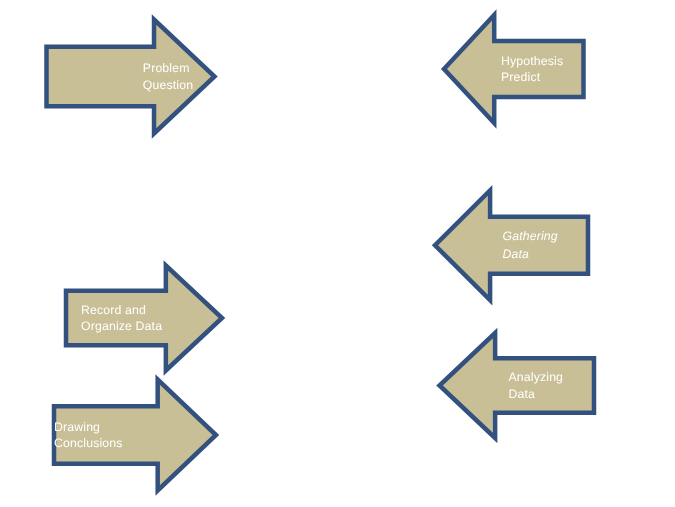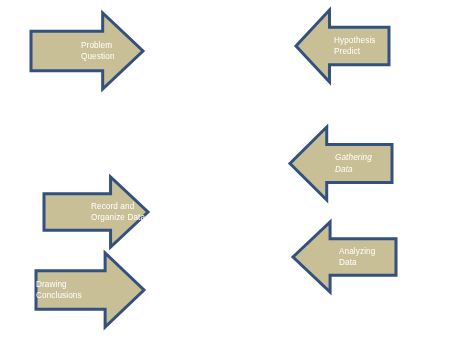--- a/index.html
+++ b/index.html
@@ -53,42 +53,42 @@
 </style>
 </head>
 <body>
 
 <div id="canvas" style="background: rgb(255, 255, 255);">
 
 <div class="arrow" style="left: 31px; top: 13px; width: 112px; height: 76px;">
       <svg viewBox="0 0 100 100" preserveAspectRatio="none">
         <polygon points="0,24 64,24 64,0 100,50 64,100 64,76 0,76" fill="#c9bf96" stroke="#33517e" stroke-width="3" stroke-linejoin="miter" vector-effect="non-scaling-stroke"></polygon>
       </svg>
-      <div class="arrow-label align-right" style="left: 50px; width: 62px;"><span class="lbl">Problem
+      <div class="arrow-label align-right" style="left: 50px; width: 62px; align-items: center;"><span class="lbl">Problem
 Question</span></div>
     </div>
     <div class="arrow" style="left: 296px; top: 10px; width: 93px; height: 72px;">
       <svg viewBox="0 0 100 100" preserveAspectRatio="none">
         <polygon points="100,24 36,24 36,0 0,50 36,100 36,76 100,76" fill="#c9bf96" stroke="#33517e" stroke-width="3" stroke-linejoin="miter" vector-effect="non-scaling-stroke"></polygon>
       </svg>
       <div class="arrow-label align-right" style="left: 38px; width: 56px;"><span class="lbl">Hypothesis
 Predict</span></div>
     </div>
     <div class="arrow" style="left: 290px; top: 127px; width: 102px; height: 73px; font-style: italic;">
       <svg viewBox="0 0 100 100" preserveAspectRatio="none">
         <polygon points="100,24 36,24 36,0 0,50 36,100 36,76 100,76" fill="#c9bf96" stroke="#33517e" stroke-width="3" stroke-linejoin="miter" vector-effect="non-scaling-stroke"></polygon>
       </svg>
       <div class="arrow-label align-right" style="left: 45px; width: 56px;"><span class="lbl">Gathering
 Data</span></div>
     </div>
     <div class="arrow" style="left: 44px; top: 177px; width: 104px; height: 70px;">
       <svg viewBox="0 0 100 100" preserveAspectRatio="none">
         <polygon points="0,24 64,24 64,0 100,50 64,100 64,76 0,76" fill="#c9bf96" stroke="#33517e" stroke-width="3" stroke-linejoin="miter" vector-effect="non-scaling-stroke"></polygon>
       </svg>
-      <div class="arrow-label align-right" style="left: 10px; width: 84px; margin-left: 37px;"><span class="lbl">Record and
+      <div class="arrow-label align-right" style="left: 10px; width: 84px;"><span class="lbl">Record and
 Organize Data</span></div>
     </div>
     <div class="arrow" style="left: 293px; top: 222px; width: 103px; height: 70px;">
       <svg viewBox="0 0 100 100" preserveAspectRatio="none">
         <polygon points="100,24 36,24 36,0 0,50 36,100 36,76 100,76" fill="#c9bf96" stroke="#33517e" stroke-width="3" stroke-linejoin="miter" vector-effect="non-scaling-stroke"></polygon>
       </svg>
       <div class="arrow-label align-right" style="left: 46px; width: 58px;"><span class="lbl">Analyzing
 Data</span></div>
     </div>
     <div class="arrow" style="left: 36px; top: 253px; width: 108px; height: 74px;">

